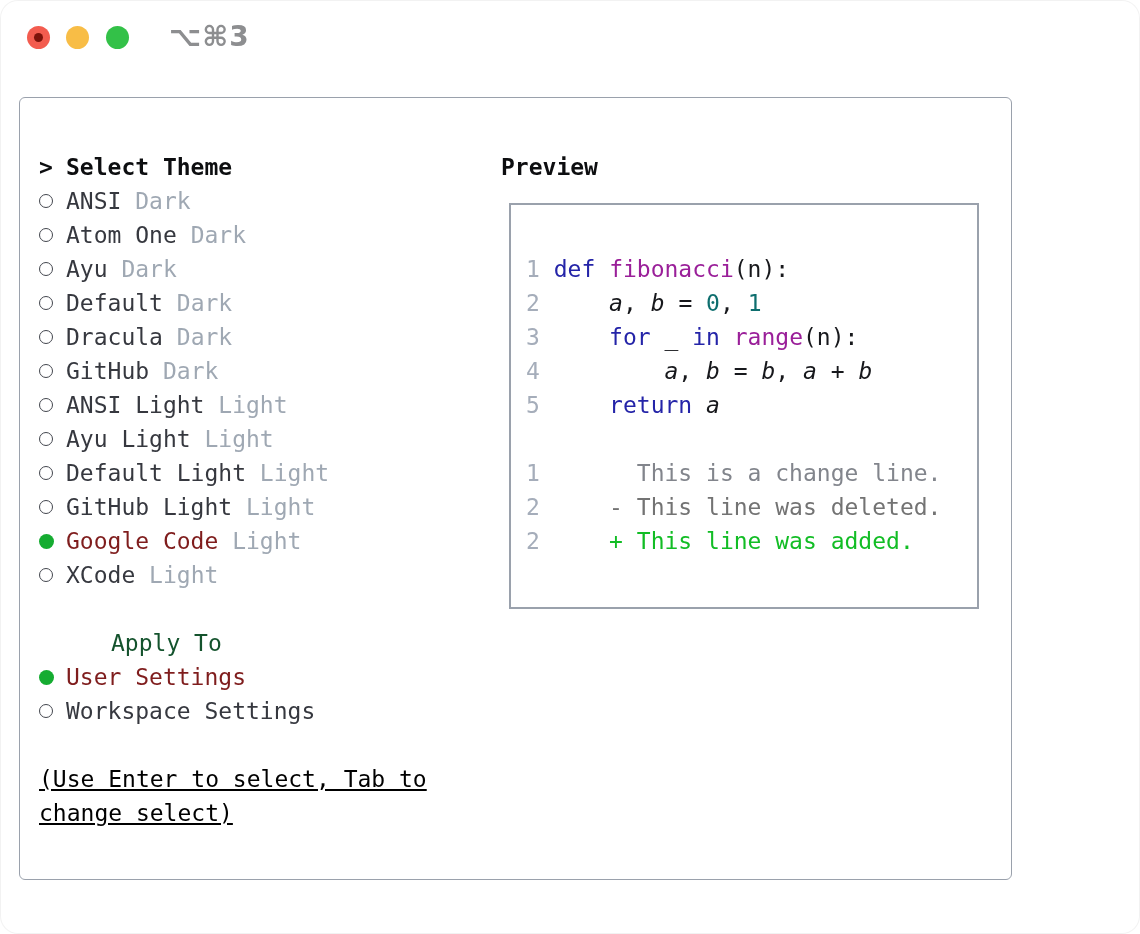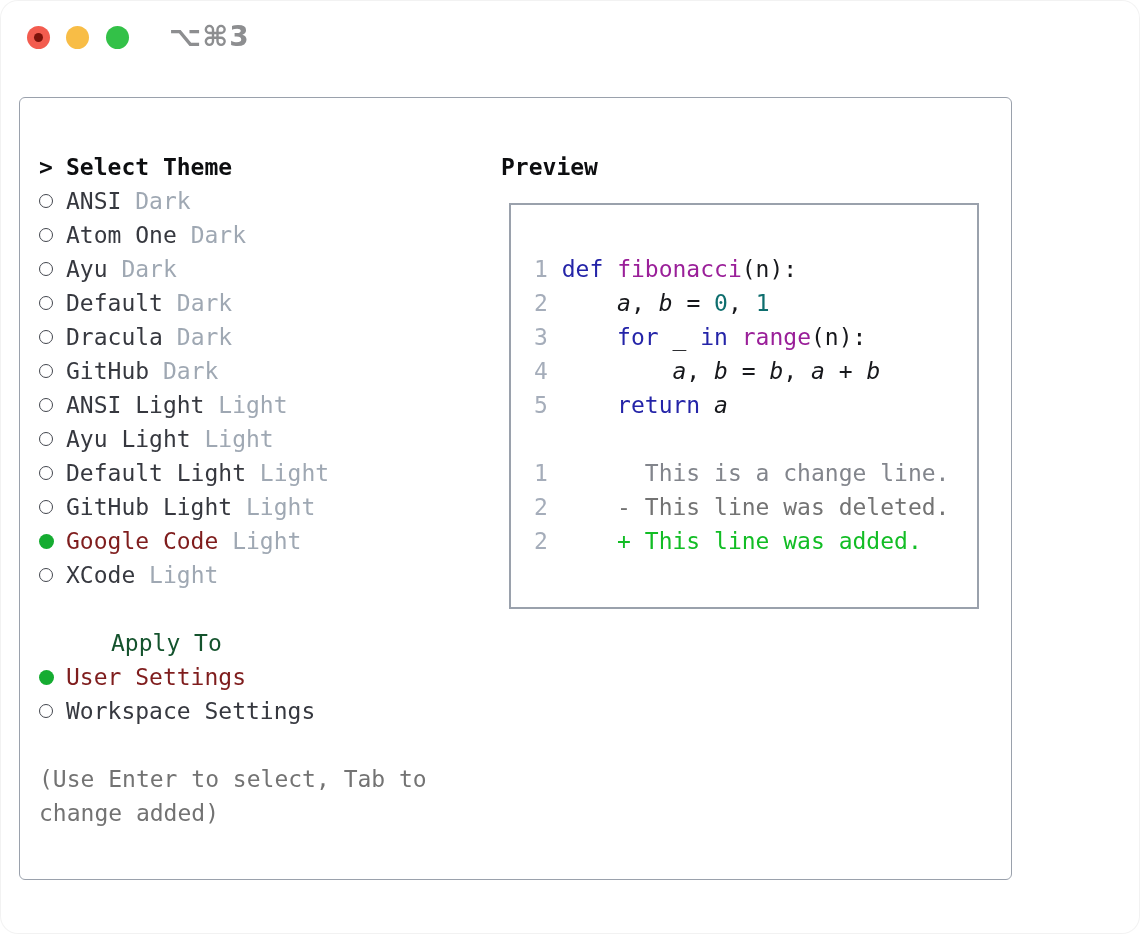--- a/index.html
+++ b/index.html
@@ -29,27 +29,27 @@
   .row{display:flex;align-items:center;height:34px;white-space:pre;}
   .marker-box{width:27px;flex:none;display:flex;align-items:center;}
   .prompt{font-weight:700;color:#0d0e10;}
   .radio{width:14px;height:14px;box-sizing:border-box;border:1.7px solid #43464e;border-radius:50%;}
   .radio-selected{width:15px;height:15px;border-radius:50%;background:#15ac31;}
   .header-label{font-weight:700;color:#0d0e10;}
   .name{color:#36383f;}
   .name.sel{color:#7f1d1d;}
   .variant{color:#9fa8b3;}
   .apply-label{color:#14532d;margin-left:45px;}
-  .footer-line{color:#737373;}
+  .footer-line{color:#000000;text-decoration:underline;}
 
   
   .preview-header{position:absolute;left:481px;top:52px;height:34px;display:flex;align-items:center;
                   font-weight:700;color:#0d0e10;}
   .preview-box{position:absolute;left:489px;top:105px;width:470px;height:406px;
-               box-sizing:border-box;border:2px solid #9aa1ac;background:#fff;overflow:hidden;padding-left:8px;}
+               box-sizing:border-box;border:2px solid #9aa1ac;background:#fff;overflow:hidden;}
   .code-pane{padding:47px 0 0 15px;}
   .code-line{height:34px;white-space:pre;}
   .lineno{color:#a5adba;}
   .tok-kw{color:#2424a8;}
   .tok-fn{color:#9a1f99;}
   .tok-lit{color:#0e6e6e;}
   .tok-var{color:#17181c;font-style:italic;}
   .tok-pl{color:#17181c;}
   .diff-context{color:#82858c;}
   .diff-deleted{color:#737373;}
@@ -100,21 +100,21 @@
       </div>
 
       <div id="apply-list">
           <div class="row"><span class="marker-box"><span class="radio-selected"></span></span><span class="name sel">User Settings</span></div>
           <div class="row"><span class="marker-box"><span class="radio"></span></span><span class="name">Workspace Settings</span></div>
         </div>
 
       <div class="row"></div>
 
       <div class="row footer-line">(Use Enter to select, Tab to</div>
-      <div class="row footer-line">change added)</div>
+      <div class="row footer-line">change select)</div>
     </div>
 
     <div class="preview-header">Preview</div>
 
     <div class="preview-box">
       <div class="code-pane" id="code-pane">
           <div class="code-line"><span class="lineno">1</span><span class="tok-pl"> </span><span class="tok-kw">def</span><span class="tok-pl"> </span><span class="tok-fn">fibonacci</span><span class="tok-pl">(n):</span></div>
           <div class="code-line"><span class="lineno">2</span><span class="tok-pl"> </span><span class="tok-pl">    </span><span class="tok-var">a</span><span class="tok-pl">, </span><span class="tok-var">b</span><span class="tok-pl"> = </span><span class="tok-lit">0</span><span class="tok-pl">, </span><span class="tok-lit">1</span></div>
           <div class="code-line"><span class="lineno">3</span><span class="tok-pl"> </span><span class="tok-pl">    </span><span class="tok-kw">for</span><span class="tok-pl"> _ </span><span class="tok-kw">in</span><span class="tok-pl"> </span><span class="tok-fn">range</span><span class="tok-pl">(n):</span></div>
           <div class="code-line"><span class="lineno">4</span><span class="tok-pl"> </span><span class="tok-pl">        </span><span class="tok-var">a</span><span class="tok-pl">, </span><span class="tok-var">b</span><span class="tok-pl"> = </span><span class="tok-var">b</span><span class="tok-pl">, </span><span class="tok-var">a</span><span class="tok-pl"> + </span><span class="tok-var">b</span></div>

